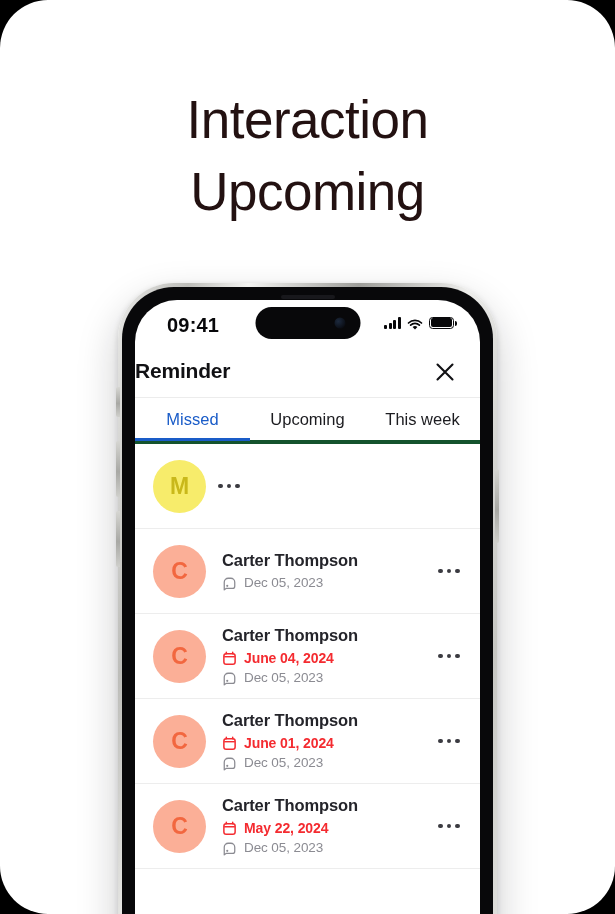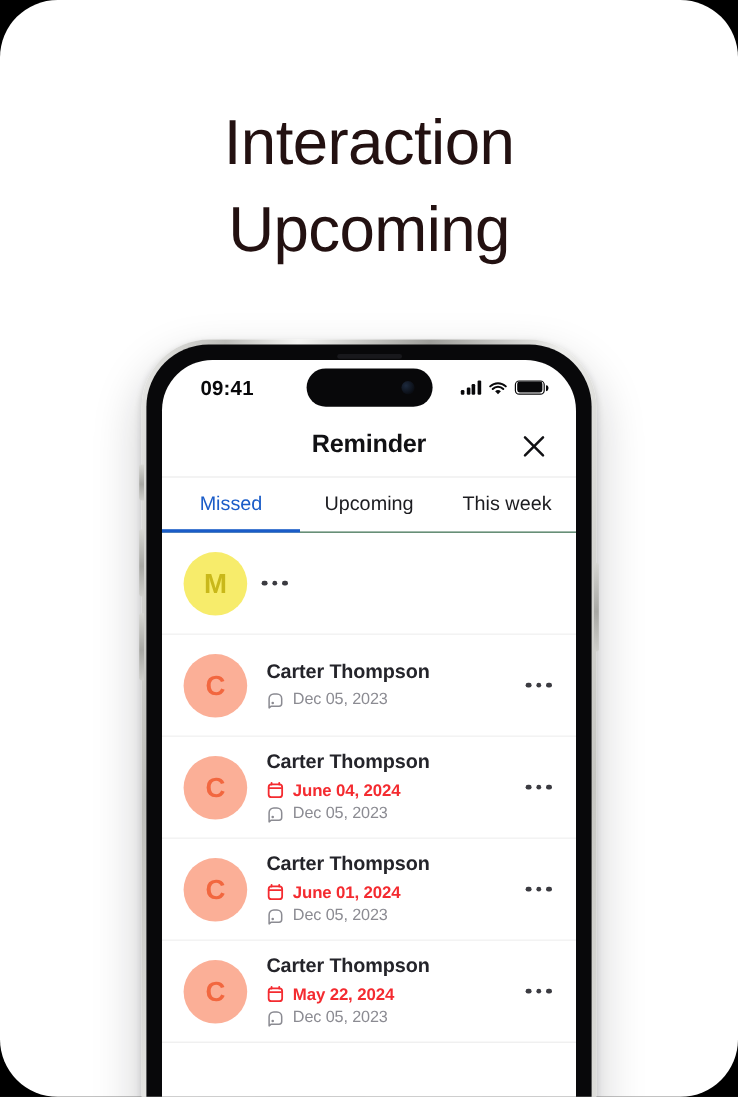--- a/index.html
+++ b/index.html
@@ -59,21 +59,21 @@
   #btn-volup  { left:-2px; top:158px; width:4px; height:56px; border-radius:2px 0 0 2px; }
   #btn-voldn  { left:-2px; top:228px; width:4px; height:56px; border-radius:2px 0 0 2px; }
   #btn-power  { right:-2px; top:186px; width:4px; height:74px; border-radius:0 2px 2px 0; }
 
   
   #statusbar {
     position:relative; height:48px; width:100%;
   }
   #status-time {
     position:absolute; left:32px; top:14px;
-    font-size:17px; font-weight:700; color:#08080a; letter-spacing:0.2px;
+    font-size:20px; font-weight:700; color:#08080a; letter-spacing:0.2px;
   }
   #dynamic-island {
     position:absolute; left:50%; top:7px; transform:translateX(-50%);
     width:105px; height:32px; border-radius:18px;
     background:#08080a;
   }
   #island-lens {
     position:absolute; right:15px; top:50%; transform:translateY(-50%);
     width:11px; height:11px; border-radius:50%;
     background:radial-gradient(circle at 35% 35%,#1d2a3e,#0a0d14 72%);
@@ -93,32 +93,32 @@
   .batt .shell { position:absolute; inset:0; border:1.4px solid #08080a; border-radius:3.6px; }
   .batt .fill { position:absolute; left:1.6px; top:1.6px; bottom:1.6px; right:1.6px; background:#08080a; border-radius:2px; }
   .batt .tip { position:absolute; right:-3px; top:4px; width:2px; height:5px; background:#08080a; border-radius:0 2px 2px 0; }
 
   
   #app-header {
     position:relative; height:50px;
     border-bottom:1px solid #ececec;
   }
   #app-title {
-    position:absolute; left:0; right:0; top:11px; text-align:center;
+    position:absolute; left:0; right:0; top:11px; 
     font-size:21px; font-weight:700; color:#111114; letter-spacing:-0.2px;
   }
   #close-btn {
     position:absolute; right:22px; top:11px;
     width:26px; height:26px; cursor:pointer;
   }
 
   
   #tabs {
     position:relative; display:flex; height:46px;
-    border-bottom:1px solid #14532d;
+    border-bottom:4px solid #14532d;
   }
   .tab {
     flex:1; display:flex; align-items:center; justify-content:center;
     font-size:16.5px; color:#1c1c20; cursor:pointer; position:relative;
   }
   .tab.active { color:#1a5cc8; font-weight:500; }
   .tab.active::after {
     content:""; position:absolute; left:0; right:0; bottom:-1px;
     height:3.5px; background:#1a5cc8;
   }

